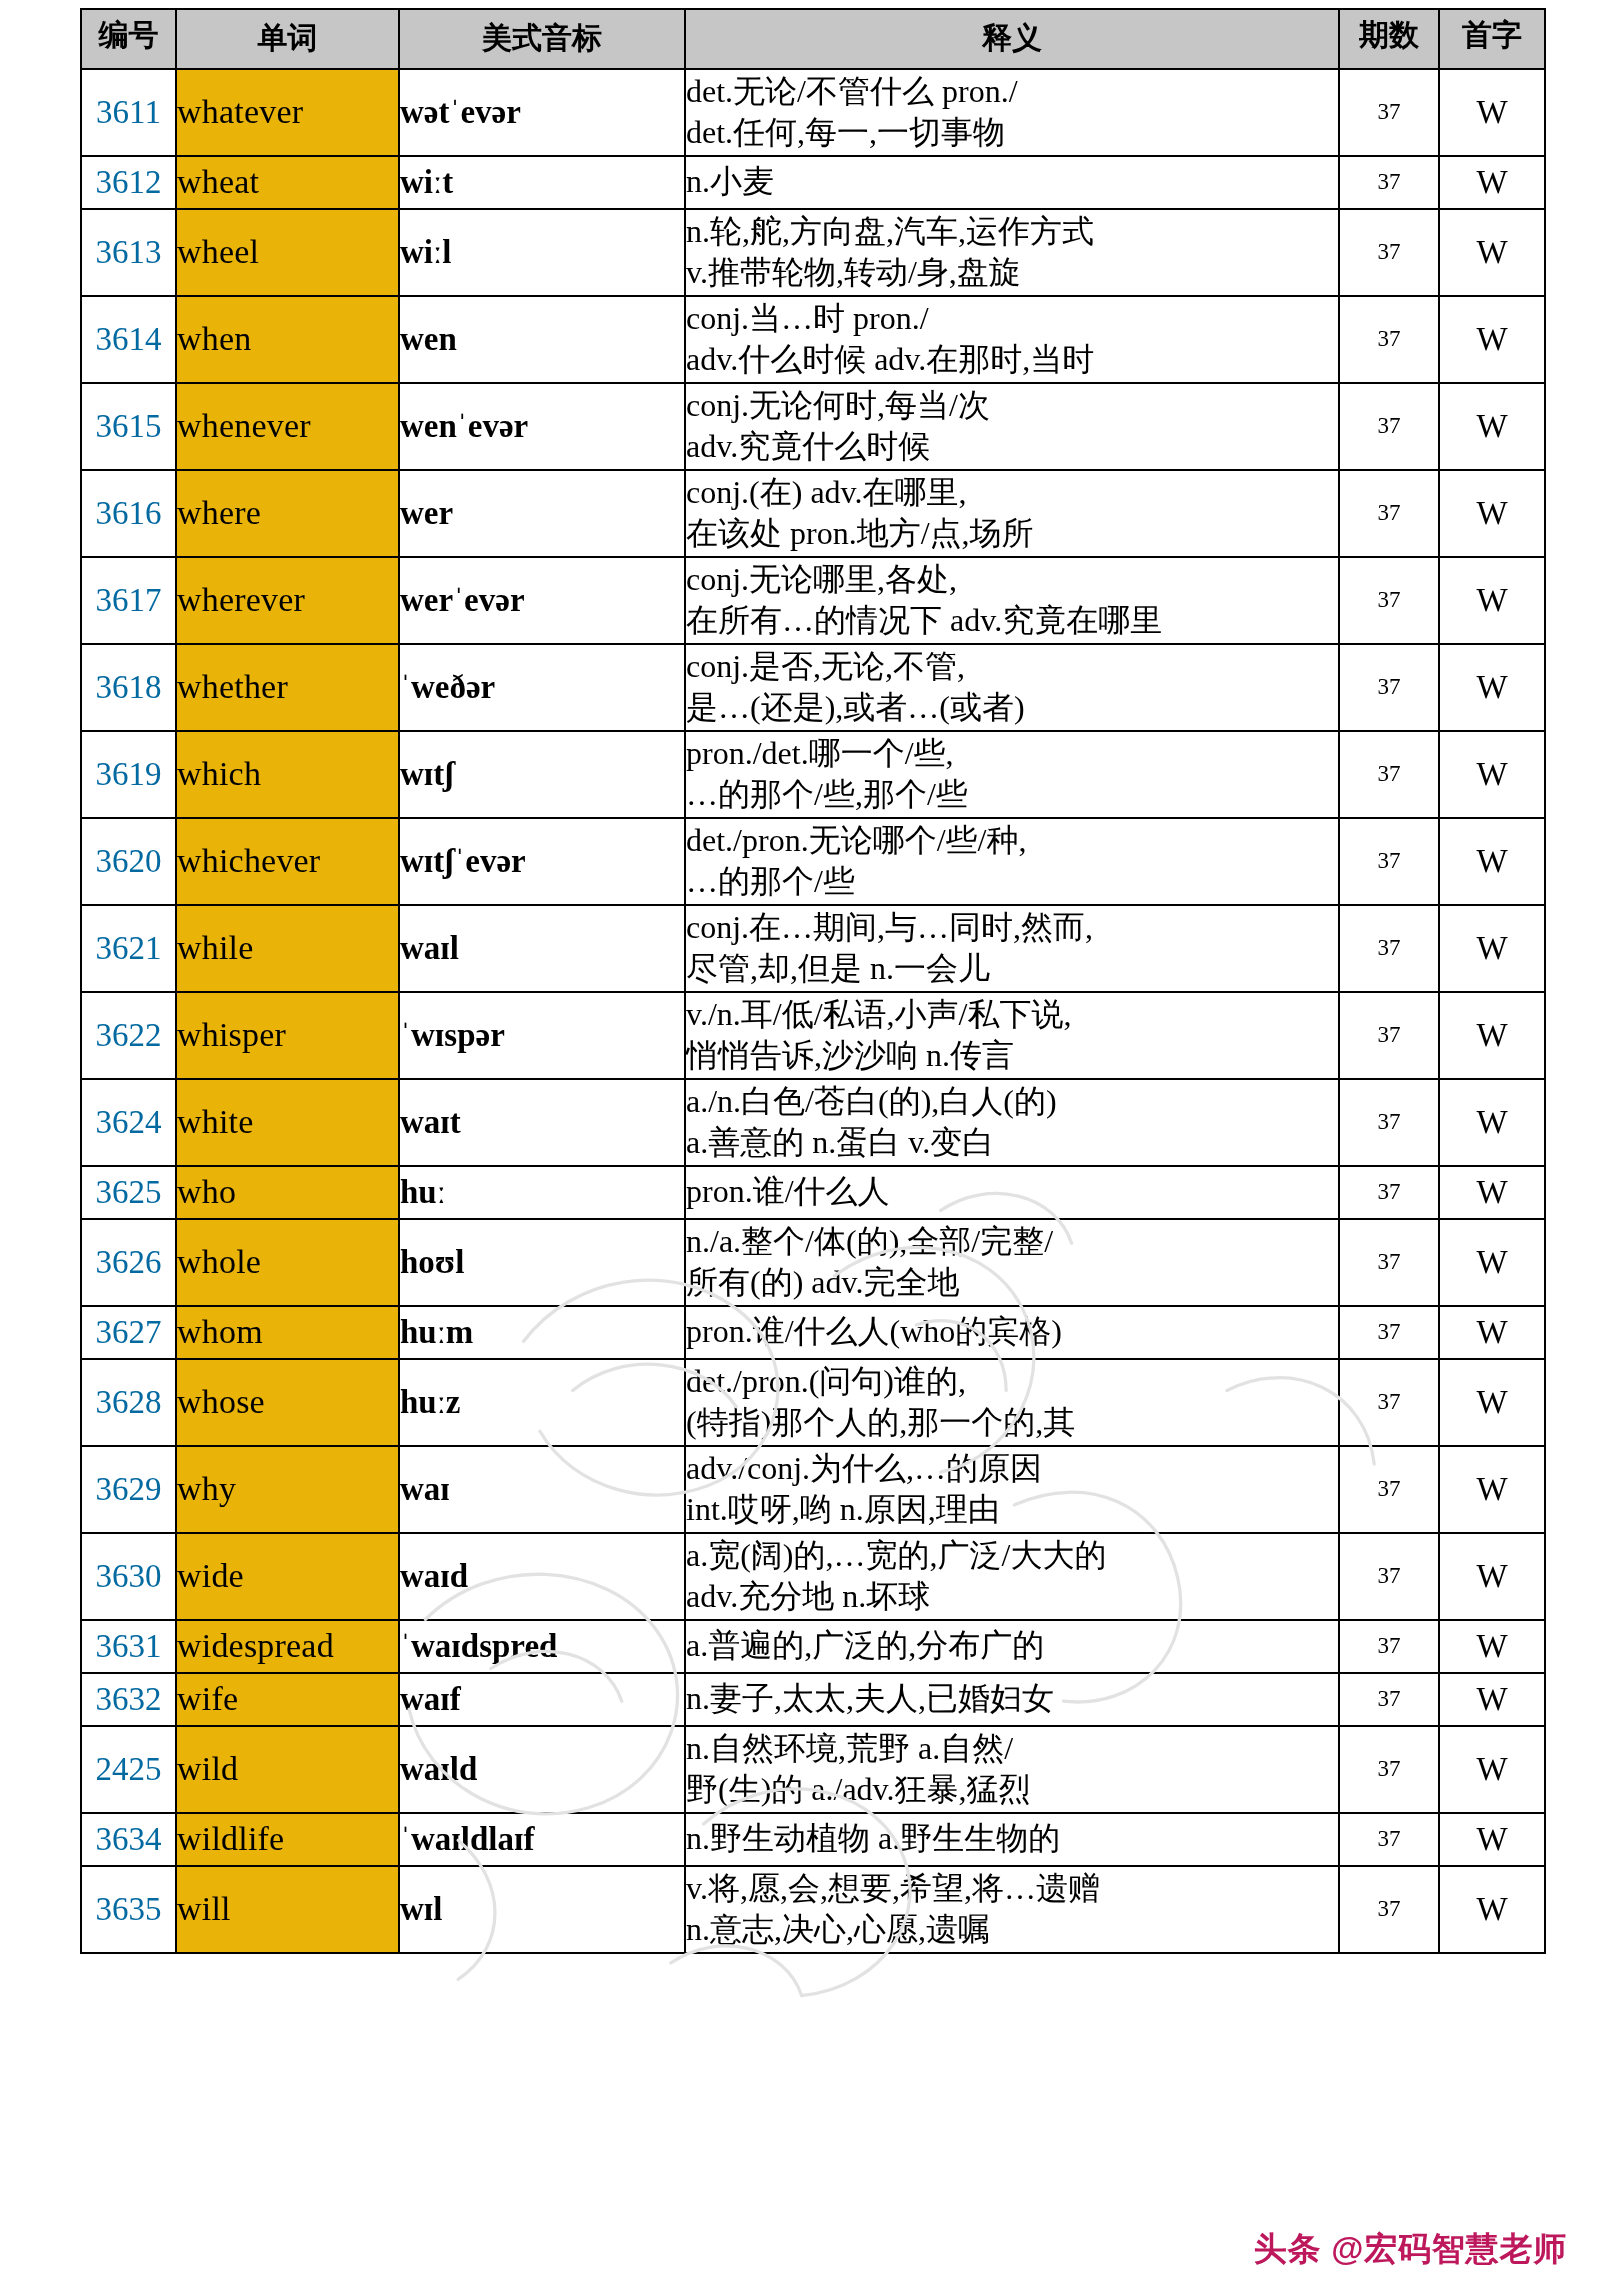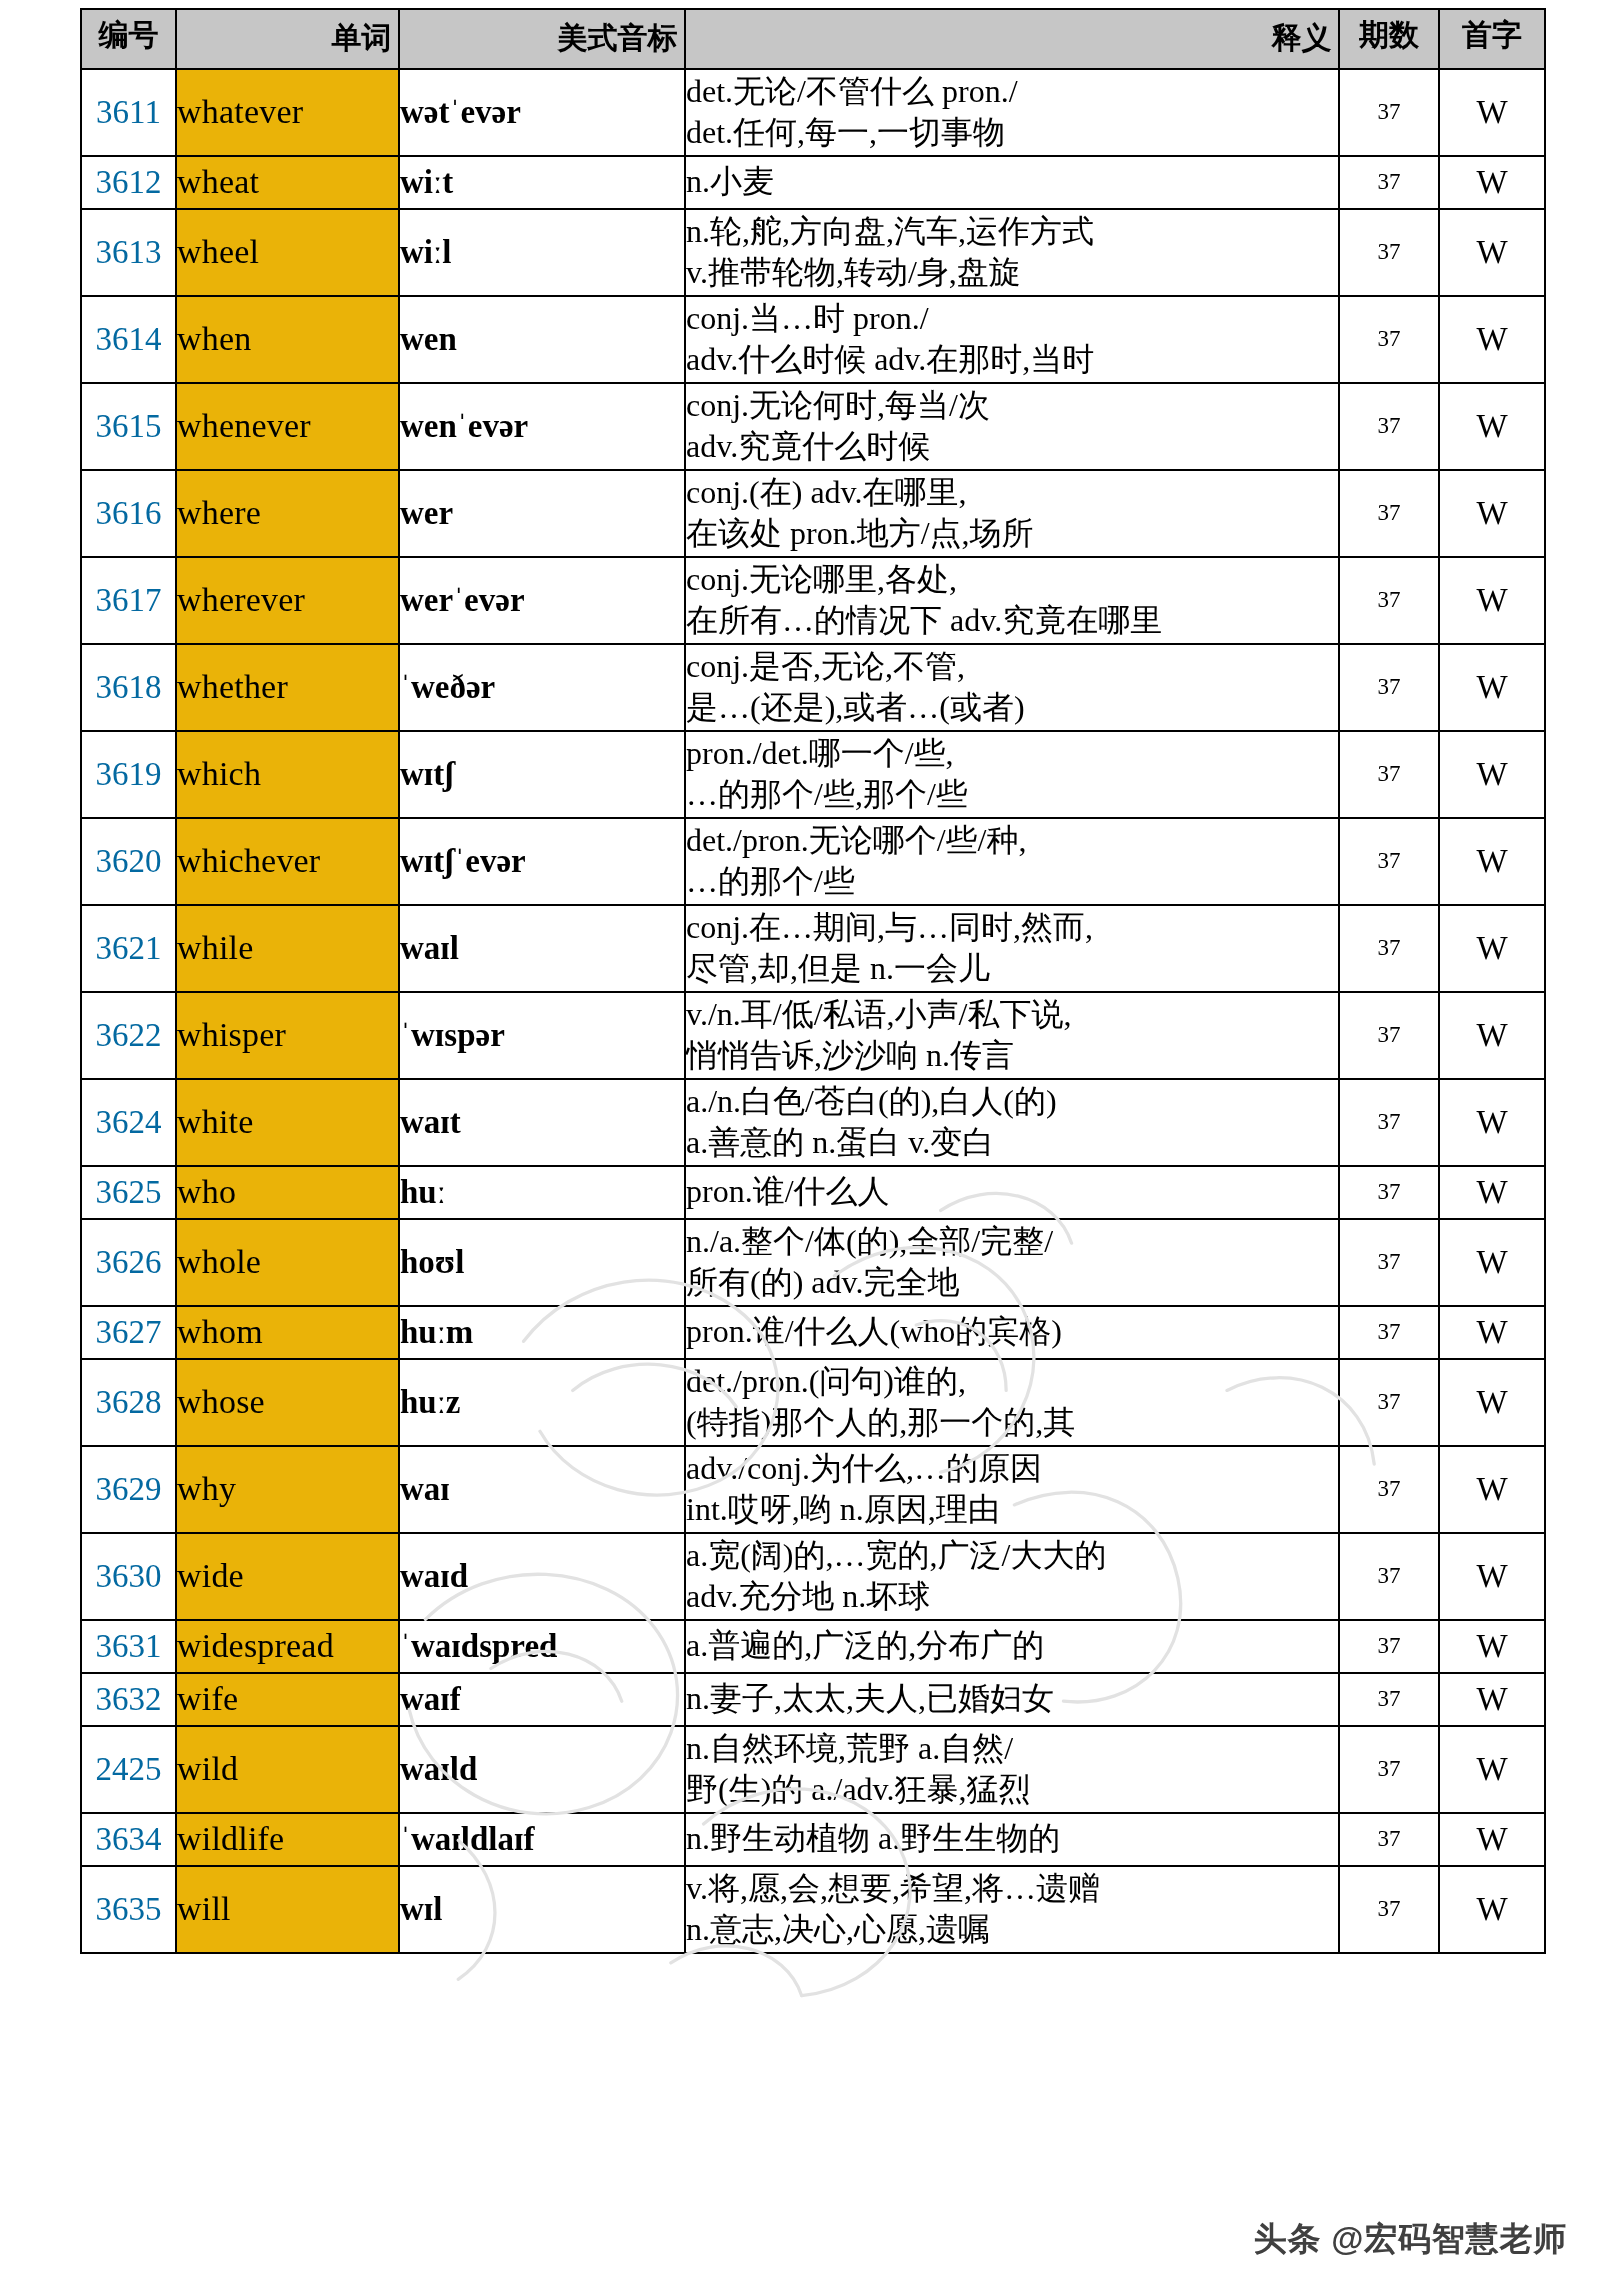--- a/index.html
+++ b/index.html
@@ -59,21 +59,21 @@
   }
 
   
   #vocab-table thead th {
     background: #c6c6c6;
     font-family: "Liberation Sans", "DejaVu Sans", sans-serif;
     font-weight: bold;
     font-size: 30px;
     line-height: 1.05;
     height: 51px;
-    text-align: right;
+    text-align: center;
     padding: 2.5px 6.5px 4.1px 6.5px;
     white-space: nowrap;
   }
   #vocab-table thead th.h-center {
     text-align: center;
     padding-left: 0;
     padding-right: 0;
     font-family: Liberation Mono, monospace;
   }
 
@@ -113,25 +113,25 @@
   }
 
   
   tr.r1 td { height: 51px; }
   tr.r2 td { height: 85px; }
 
   
   #footer-credit {
     position: absolute;
     right: 56px;
-    bottom: 33px;
+    bottom: 23px;
     font-family: "Liberation Sans", "DejaVu Sans", sans-serif;
     font-size: 33px;
     font-weight: bold;
-    color: #404040;
+    color: #be185d;
     letter-spacing: 0.8px;
     white-space: nowrap;
     z-index: 8;
   }
 </style>
 </head>
 <body>
 
 <div id="page">
 

